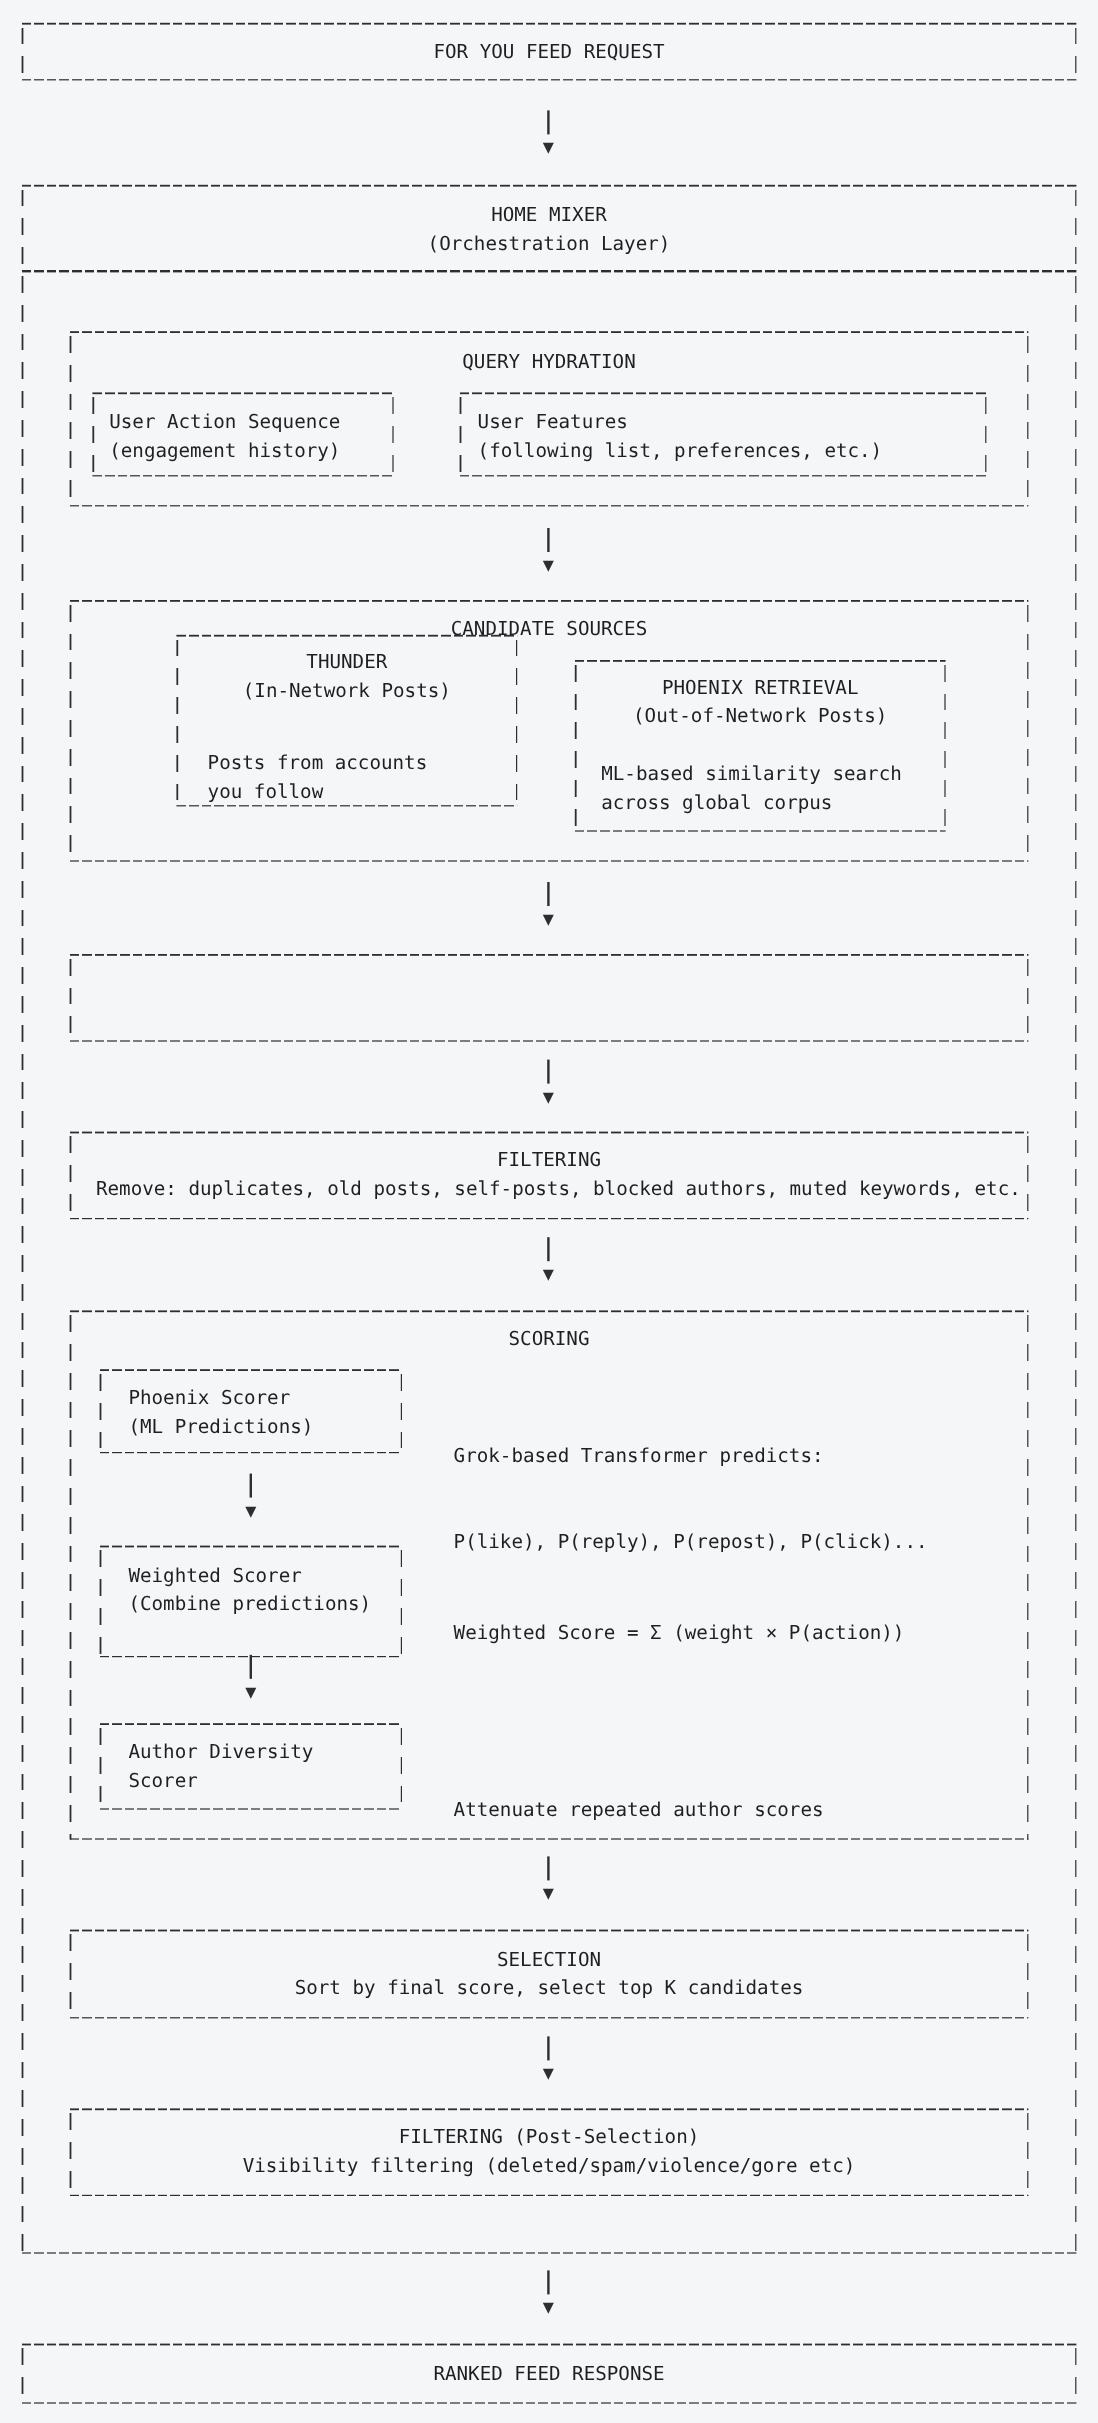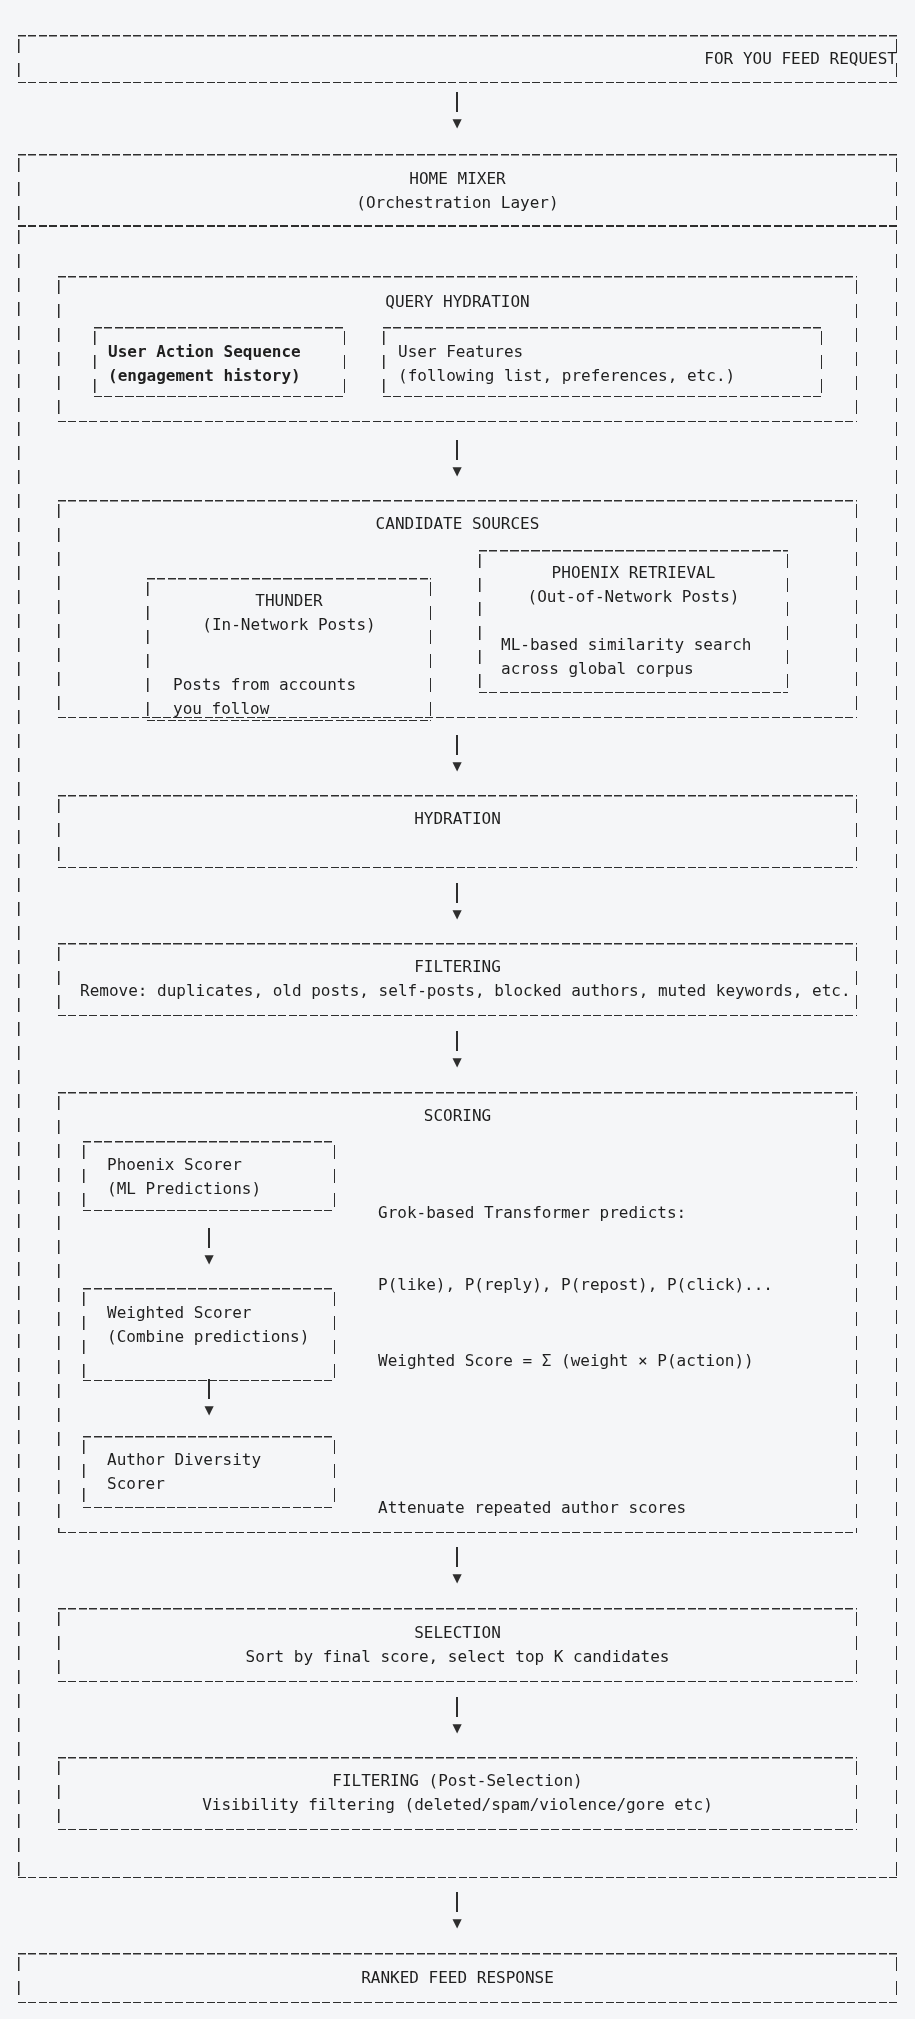--- a/index.html
+++ b/index.html
@@ -49,79 +49,78 @@
     margin-top:5px;font-size:12px;line-height:12px;color:var(--ink);
     font-family:"DejaVu Sans","Liberation Sans",sans-serif;
   }
   .note{position:absolute;white-space:pre;}
 </style>
 </head>
 <body>
 
 <div id="canvas">
 
-  <div class="abox ctr" style="left:18px;top:35px;width:879px;height:48px;padding-top:12px;text-align:right;">
+  <div class="abox ctr" style="left:18px;top:19px;width:879px;height:48px;padding-top:12px;">
     <div class="line">FOR YOU FEED REQUEST</div>
   </div>
 
   <div class="arrow" style="left:444px;top:92px;">
     <div class="stem"></div>
     <div class="head">▼</div>
   </div>
 
   <div class="abox" style="left:18px;top:154px;width:879px;height:1724px;">
     <div class="ctr" style="padding-top:13px;">
       <div class="line">HOME MIXER</div>
       <div class="line">(Orchestration Layer)</div>
     </div>
     <div class="hsep" style="top:71px;"></div>
   </div>
 
   <div class="abox" style="left:58px;top:276px;width:799px;height:146px;">
     <div class="ctr line" style="padding-top:14px;">QUERY HYDRATION</div>
   </div>
-  <div class="abox" style="left:94px;top:327px;width:251px;height:70px;padding:13px 0 0 14px;font-weight:bold;">
+  <div class="abox" style="left:77px;top:327px;width:251px;height:70px;padding:13px 0 0 14px;">
     <div class="line">User Action Sequence</div>
     <div class="line">(engagement history)</div>
   </div>
   <div class="abox" style="left:383px;top:327px;width:439px;height:70px;padding:13px 0 0 15px;">
     <div class="line">User Features</div>
     <div class="line">(following list, preferences, etc.)</div>
   </div>
 
   <div class="arrow" style="left:444px;top:440px;">
     <div class="stem"></div>
     <div class="head">▼</div>
   </div>
 
   <div class="abox" style="left:58px;top:500px;width:799px;height:218px;">
     <div class="ctr line" style="padding-top:12px;">CANDIDATE SOURCES</div>
   </div>
-  <div class="abox" style="left:147px;top:578px;width:284px;height:143px;padding-top:11px;">
+  <div class="abox" style="left:147px;top:529px;width:284px;height:143px;padding-top:11px;">
     <div class="ctr line">THUNDER</div>
     <div class="ctr line">(In-Network Posts)</div>
     <div class="line">&nbsp;</div>
     <div class="line" style="padding-left:26px;margin-top:12px;">Posts from accounts</div>
     <div class="line" style="padding-left:26px;">you follow</div>
   </div>
   <div class="abox" style="left:479px;top:550px;width:309px;height:143px;padding-top:11px;">
     <div class="ctr line">PHOENIX RETRIEVAL</div>
     <div class="ctr line">(Out-of-Network Posts)</div>
     <div class="line">&nbsp;</div>
     <div class="line" style="padding-left:22px;">ML-based similarity search</div>
     <div class="line" style="padding-left:22px;">across global corpus</div>
   </div>
 
   <div class="arrow" style="left:444px;top:735px;">
     <div class="stem"></div>
     <div class="head">▼</div>
   </div>
 
   <div class="abox" style="left:58px;top:795px;width:799px;height:73px;padding-top:12px;">
-    <div class="ctr line">HYDRATION</div>
   </div>
 
   <div class="arrow" style="left:444px;top:883px;">
     <div class="stem"></div>
     <div class="head">▼</div>
   </div>
 
   <div class="abox" style="left:58px;top:943px;width:799px;height:73px;padding-top:12px;">
     <div class="ctr line">FILTERING</div>
     <div class="line" style="padding-left:22px;">Remove: duplicates, old posts, self-posts, blocked authors, muted keywords, etc.</div>

